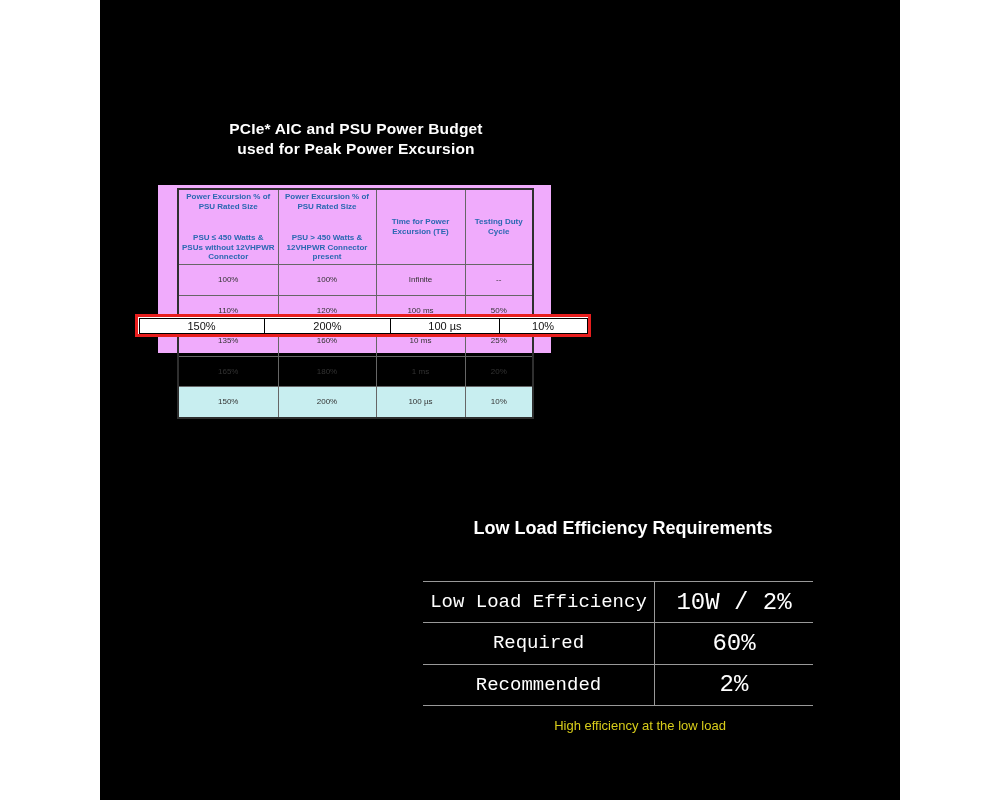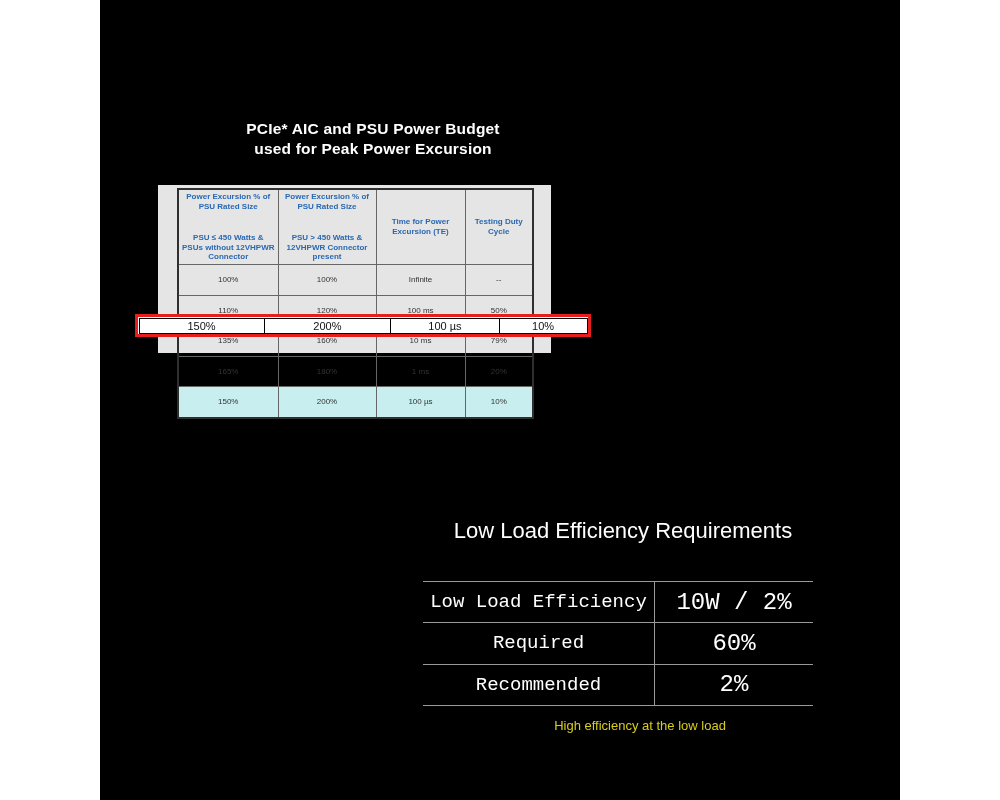--- a/index.html
+++ b/index.html
@@ -3,28 +3,28 @@
 <meta charset="utf-8">
 <style>
   * { box-sizing: border-box; margin: 0; padding: 0; }
   html, body { width: 1000px; height: 800px; background: #ffffff; }
   body { position: relative; font-family: "Liberation Sans", sans-serif; overflow: hidden; }
 
   .slide { position: absolute; left: 100px; top: 0; width: 800px; height: 800px; background: #000000; }
 
   
   .s1-title {
-    position: absolute; left: 73px; top: 119px; width: 400px;
+    position: absolute; left: 56px; top: 119px; width: 400px;
     color: #ffffff; font-weight: 700; font-size: 15.5px; line-height: 19.5px;
     text-align: center; letter-spacing: 0.2px;
   }
 
   .panel {
     position: absolute; left: 58px; top: 185px; width: 393px; height: 168px;
-    background: #e5e5e5;
+    background: #f0abfc;
   }
 
   table.spec {
     position: absolute; left: 19px; top: 3px; width: 355px;
     border-collapse: collapse; table-layout: fixed;
     border: 2px solid #2f2f2f;
   }
   table.spec td, table.spec th {
     border: 1px solid #666666; text-align: center; vertical-align: middle;
     font-size: 8px; line-height: 1.2; padding: 10px;
@@ -58,21 +58,21 @@
 
   .caption {
     position: absolute; color: #d8cd1a; font-size: 13px; text-align: center; width: 400px;
   }
   .caption.one { left: 71px; top: 379px; }
   .caption.two { left: 340px; top: 718px; }
 
   
   .s2-title {
     position: absolute; left: 323px; top: 518px; width: 400px;
-    color: #ffffff; font-weight: 400; font-size: 22px; text-align: center;
+    color: #ffffff; font-weight: 700; font-size: 18px; text-align: center;
   }
 
   .eff-table {
     position: absolute; left: 323px; top: 581px; width: 390px;
     border-bottom: 1px solid #999999;
   }
   .eff-row { display: flex; height: 41.3px; border-top: 1px solid #999999; font-family: Liberation Mono, monospace; }
   .eff-row .lbl {
     width: 232px; border-right: 1px solid #999999;
     display: flex; align-items: center; justify-content: center;
@@ -129,21 +129,21 @@
       <tr>
         <td>110%</td>
         <td>120%</td>
         <td>100 ms</td>
         <td>50%</td>
       </tr>
       <tr>
         <td>135%</td>
         <td>160%</td>
         <td>10 ms</td>
-        <td>79%</td>
+        <td>25%</td>
       </tr>
       <tr>
         <td>165%</td>
         <td>180%</td>
         <td>1 ms</td>
         <td>20%</td>
       </tr>
       <tr class="hl">
         <td>150%</td>
         <td>200%</td>

